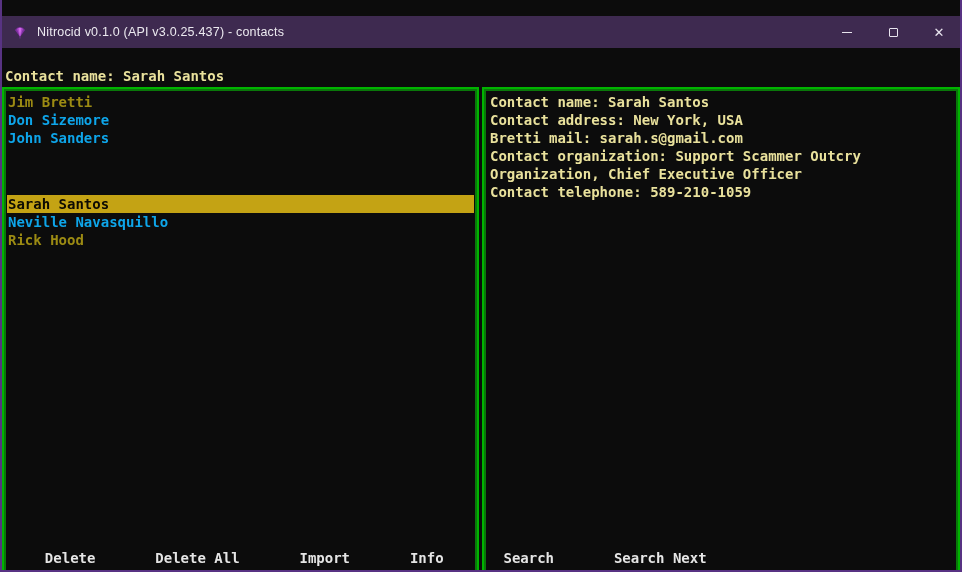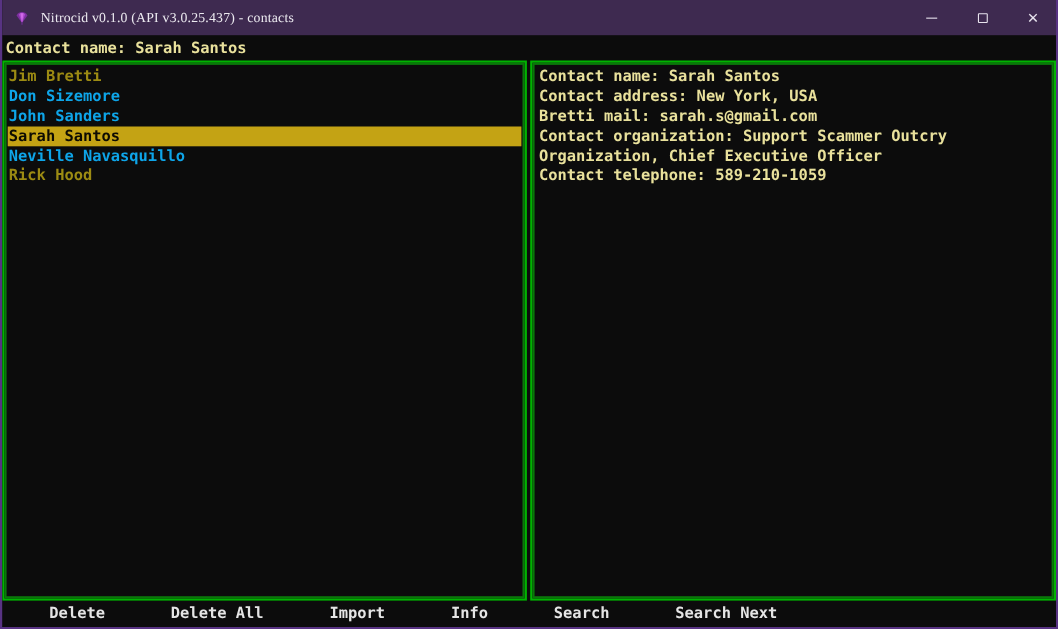--- a/index.html
+++ b/index.html
@@ -9,24 +9,24 @@
     width: 962px; height: 572px;
     background: #0c0c0c;
     border-left: 2px solid #583383;
     border-right: 2px solid #583383;
     border-bottom: 2px solid #583383;
     font-family: "DejaVu Sans Mono", "Liberation Mono", monospace;
     overflow: hidden;
   }
   
   .titlebar {
-    height: 32px; margin: 0 -2px;
+    height: 32px; margin: 16px -2px;
     background: #3e2a50;
     display: flex; align-items: center;
-    font-family: Liberation Serif, serif;
+    font-family: Liberation Sans, sans-serif;
   }
   .app-icon { width: 16px; height: 16px; margin-left: 12px; display: inline-block; }
   .title-text { color: #eceaf0; font-size: 12.5px; margin-left: 9px; letter-spacing: 0.2px; }
   .controls { margin-left: auto; display: flex; height: 100%; }
   .ctrl { width: 46px; height: 100%; display: flex; align-items: center; justify-content: center; cursor: default; }
   .min-glyph { width: 10px; height: 1px; background: #e8e4ee; display: block; }
   .max-glyph { width: 9px; height: 9px; border: 1px solid #e8e4ee; border-radius: 1px; display: block; }
   .close-glyph { color: #e8e4ee; font-size: 13px; line-height: 13px; }
   
   .statusline {
@@ -43,21 +43,21 @@
   .panel-right { flex: 1; }
   .list-inner { padding: 2px 1px; }
   .details-inner { padding: 2px 4px; }
   .row {
     height: 18px; line-height: 18px;
     font-size: 14px; font-weight: bold;
     padding-left: 1px; white-space: pre; cursor: default;
   }
   .row.gold  { color: #0ea5e9; }
   .row.olive { color: #9c8b13; }
-  .row.selected { background: #c4a314; color: #0d0b02; }
+  .row.selected { background: #c4a314; color: #0d0b02; margin-top: 48px; }
   .dline {
     height: 18px; line-height: 18px;
     font-size: 14px; font-weight: bold;
     color: #e9e19c; white-space: pre;
   }
   
   .fnbar {
     position: absolute; left: 0; right: 0; bottom: 0;
     height: 24px;
     display: flex; align-items: center;

